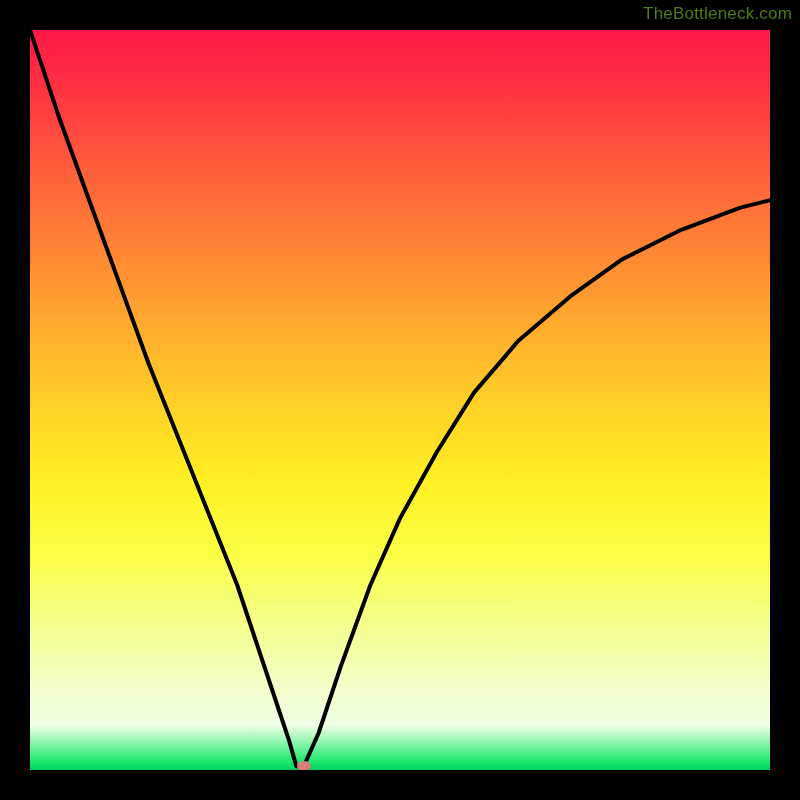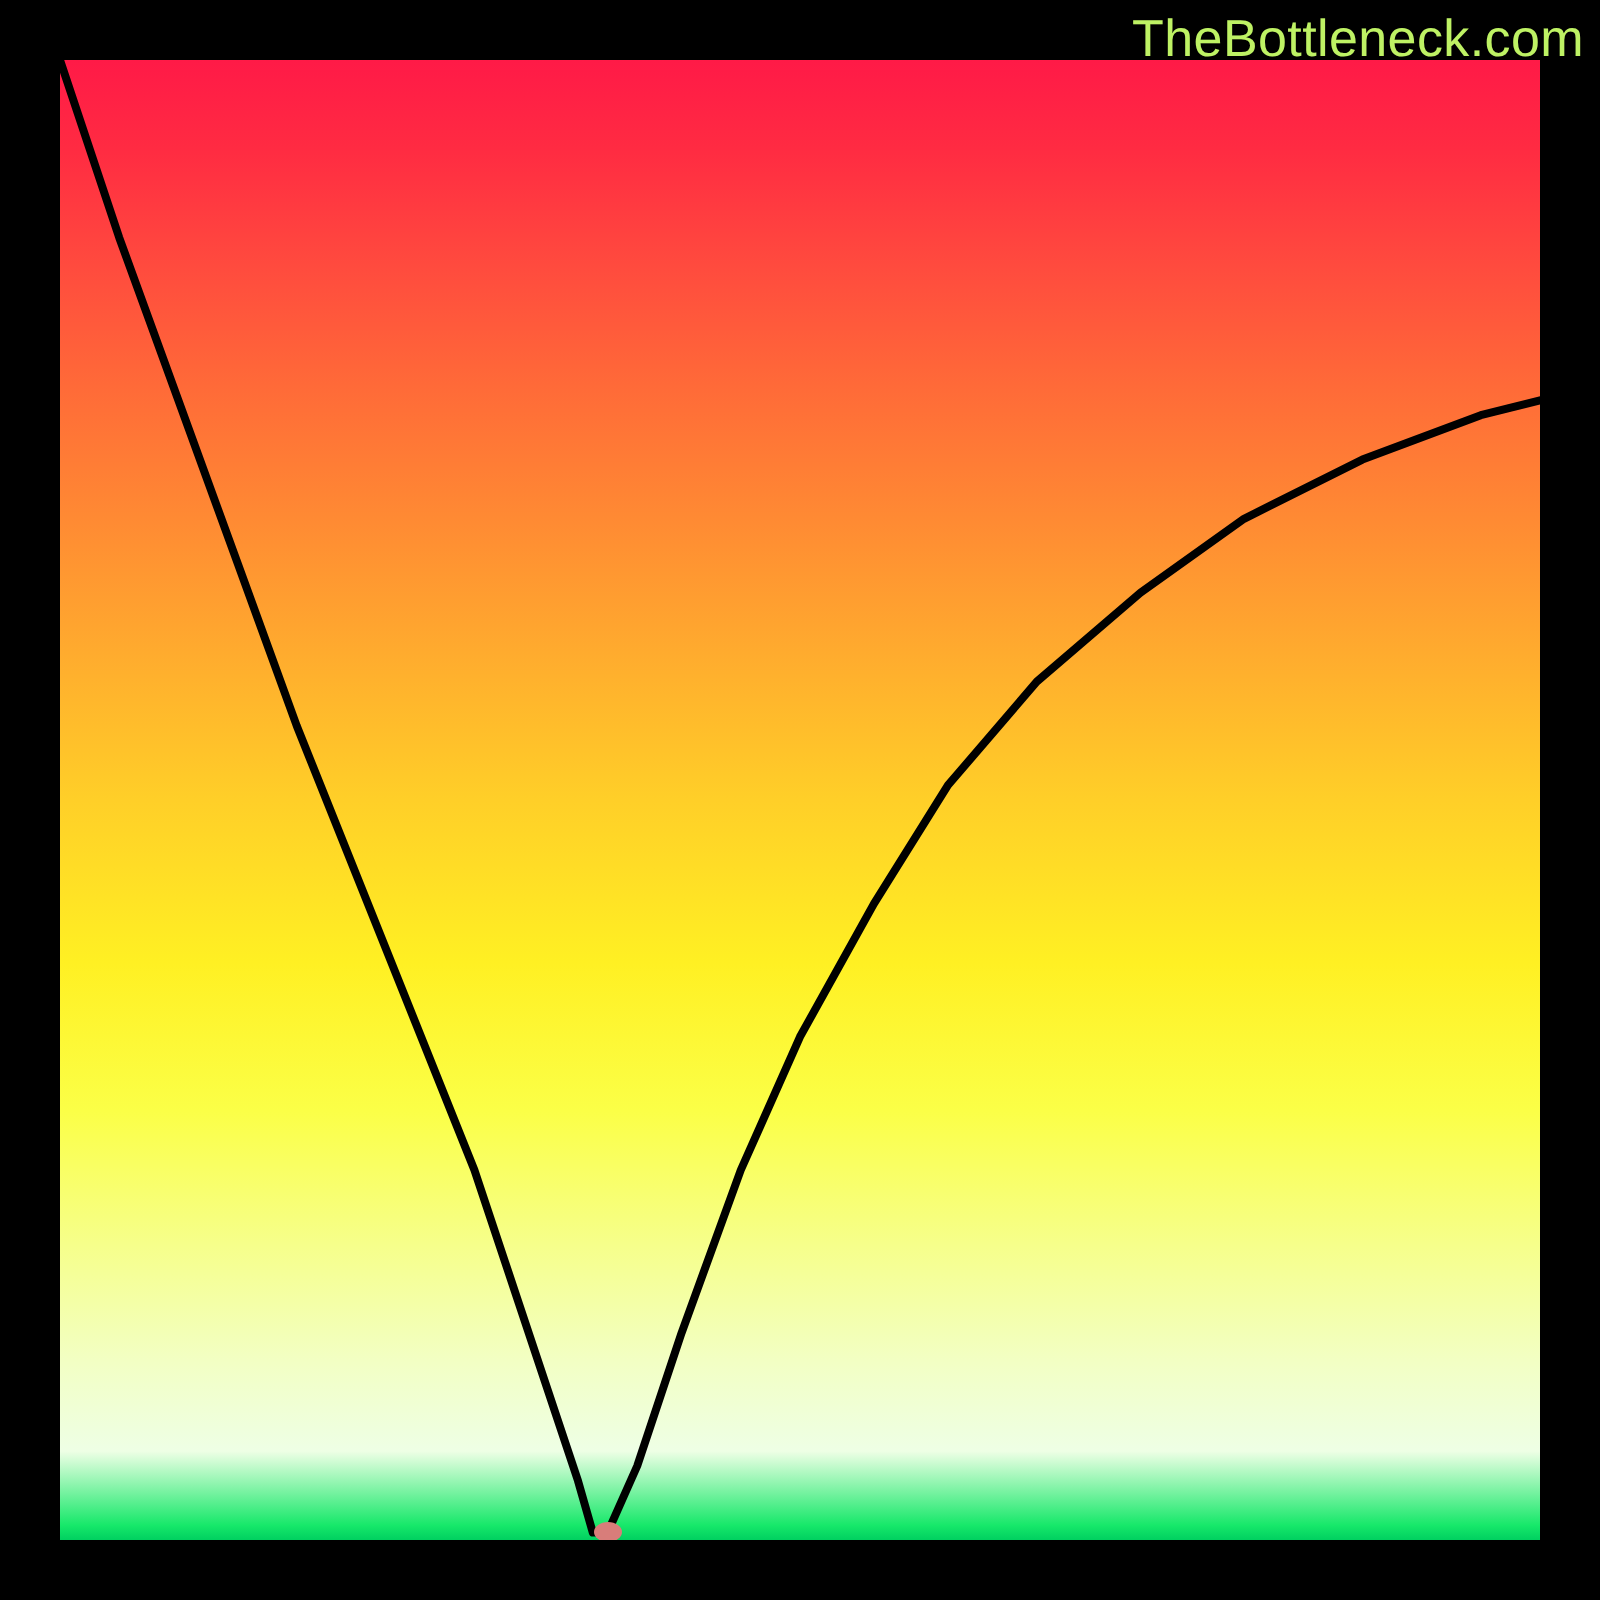--- a/index.html
+++ b/index.html
@@ -30,22 +30,22 @@
       #f2ffc4 88%,
       #eeffe5 94%,
       #17e86a 99%,
       #00d060 100%);
     overflow: hidden;
   }
   .watermark {
     position: absolute;
     top: 4px;
     right: 8px;
-    color: #bef264;
-    font-size: 26px;
+    color: #4d7c0f;
+    font-size: 17px;
     font-weight: 500;
     letter-spacing: 0.2px;
     z-index: 5;
   }
   .curve-svg {
     position: absolute;
     left: 0;
     top: 0;
     width: 100%;
     height: 100%;

